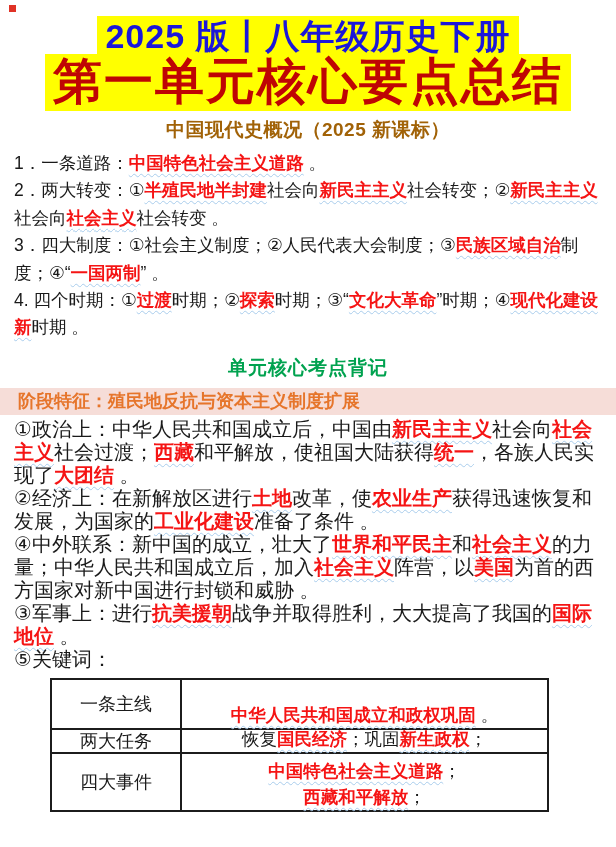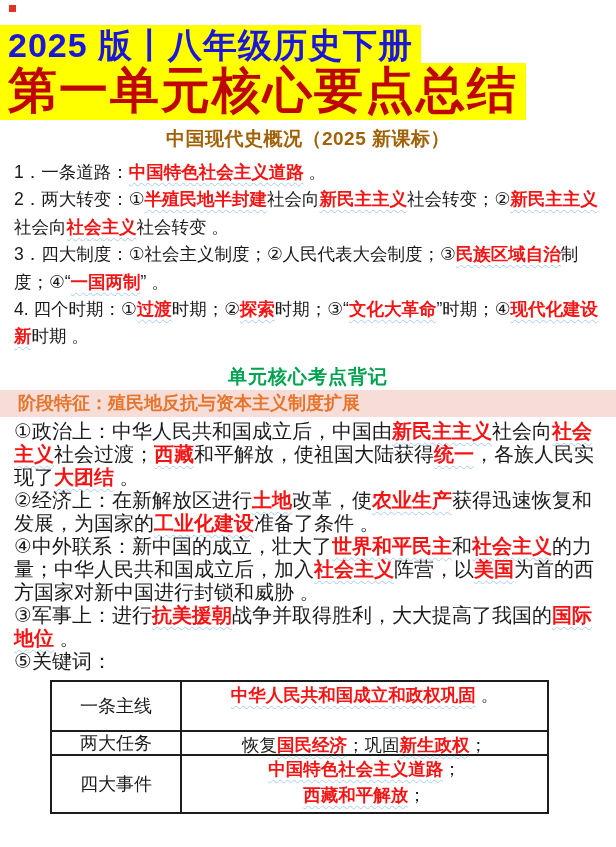--- a/index.html
+++ b/index.html
@@ -9,21 +9,21 @@
     width:616px; height:847px;
     margin:0 auto;
     background:#ffffff;
     overflow:hidden;
     font-family:"Liberation Sans","DejaVu Sans",sans-serif;
   }
   .corner-marker {
     position:absolute; left:9px; top:5px;
     width:7px; height:7px; background:#e03226;
   }
-  .title-wrap { text-align:left; padding-top:25px; line-height:1.06; }
+  .title-wrap { text-align:center; padding-top:16px; line-height:1.06; }
   .hl-yellow { background:#ffff00; display:inline-block; padding:2px 8px 3px; }
   .title-line1 { font-size:34px; font-weight:bold; color:#1b17d9; letter-spacing:1px; }
   .title-line2 { font-size:49px; font-weight:bold; color:#bf0504; letter-spacing:2px; }
   .title-row2 { margin-top:-3px; }
   .subtitle {
     text-align:center; color:#a16207; font-weight:bold;
     font-size:19px; margin-top:6px; letter-spacing:0.5px;
   }
   .body-text { padding:7px 14px 0; font-size:17.5px; line-height:27.4px; color:#1a1a1a; }
   .para { margin:0; text-align:left; }
@@ -31,21 +31,21 @@
   .seg-ru {
     color:#f51414; font-weight:bold;
     text-decoration-line:underline;
     text-decoration-style:wavy;
     text-decoration-color:#a9cdec;
     text-decoration-thickness:1px;
     text-underline-offset:4px;
   }
   .section-heading {
     text-align:center; color:#00a24f; font-weight:bold;
-    font-size:19px; margin-top:13px; letter-spacing:1px;
+    font-size:19px; margin-top:13px; margin-bottom:7px; letter-spacing:1px;
   }
   .stage-bar {
     background:#f6ddd8; color:#e6752b; font-weight:bold;
     font-size:18px; line-height:27px; padding:0 18px;
     width:616px;
   }
   .body-text2 { padding:3px 14px 0; font-size:20px; line-height:23px; color:#1a1a1a; }
   .kw-table {
     margin:7px 0 0 50px;
     width:499px;
@@ -53,21 +53,21 @@
   }
   .t-row { display:flex; border-top:2px solid #1c1c1c; }
   .t-row.first { border-top:none; }
   .t-label {
     width:130px; border-right:2px solid #1c1c1c;
     display:flex; align-items:center; justify-content:center;
     font-size:18px; color:#1a1a1a;
   }
   .t-content {
     width:365px;
-    display:flex; flex-direction:column; align-items:center; justify-content:flex-start;
+    display:flex; flex-direction:column; align-items:center; justify-content:flex-end;
     font-size:17.5px; line-height:26px; text-align:center;
   }
   .row-h1 { height:48px; }
   .row-h2 { height:24px; }
   .row-h3 { height:58px; }
 </style>
 </head>
 <body>
 
 <div class="page">

